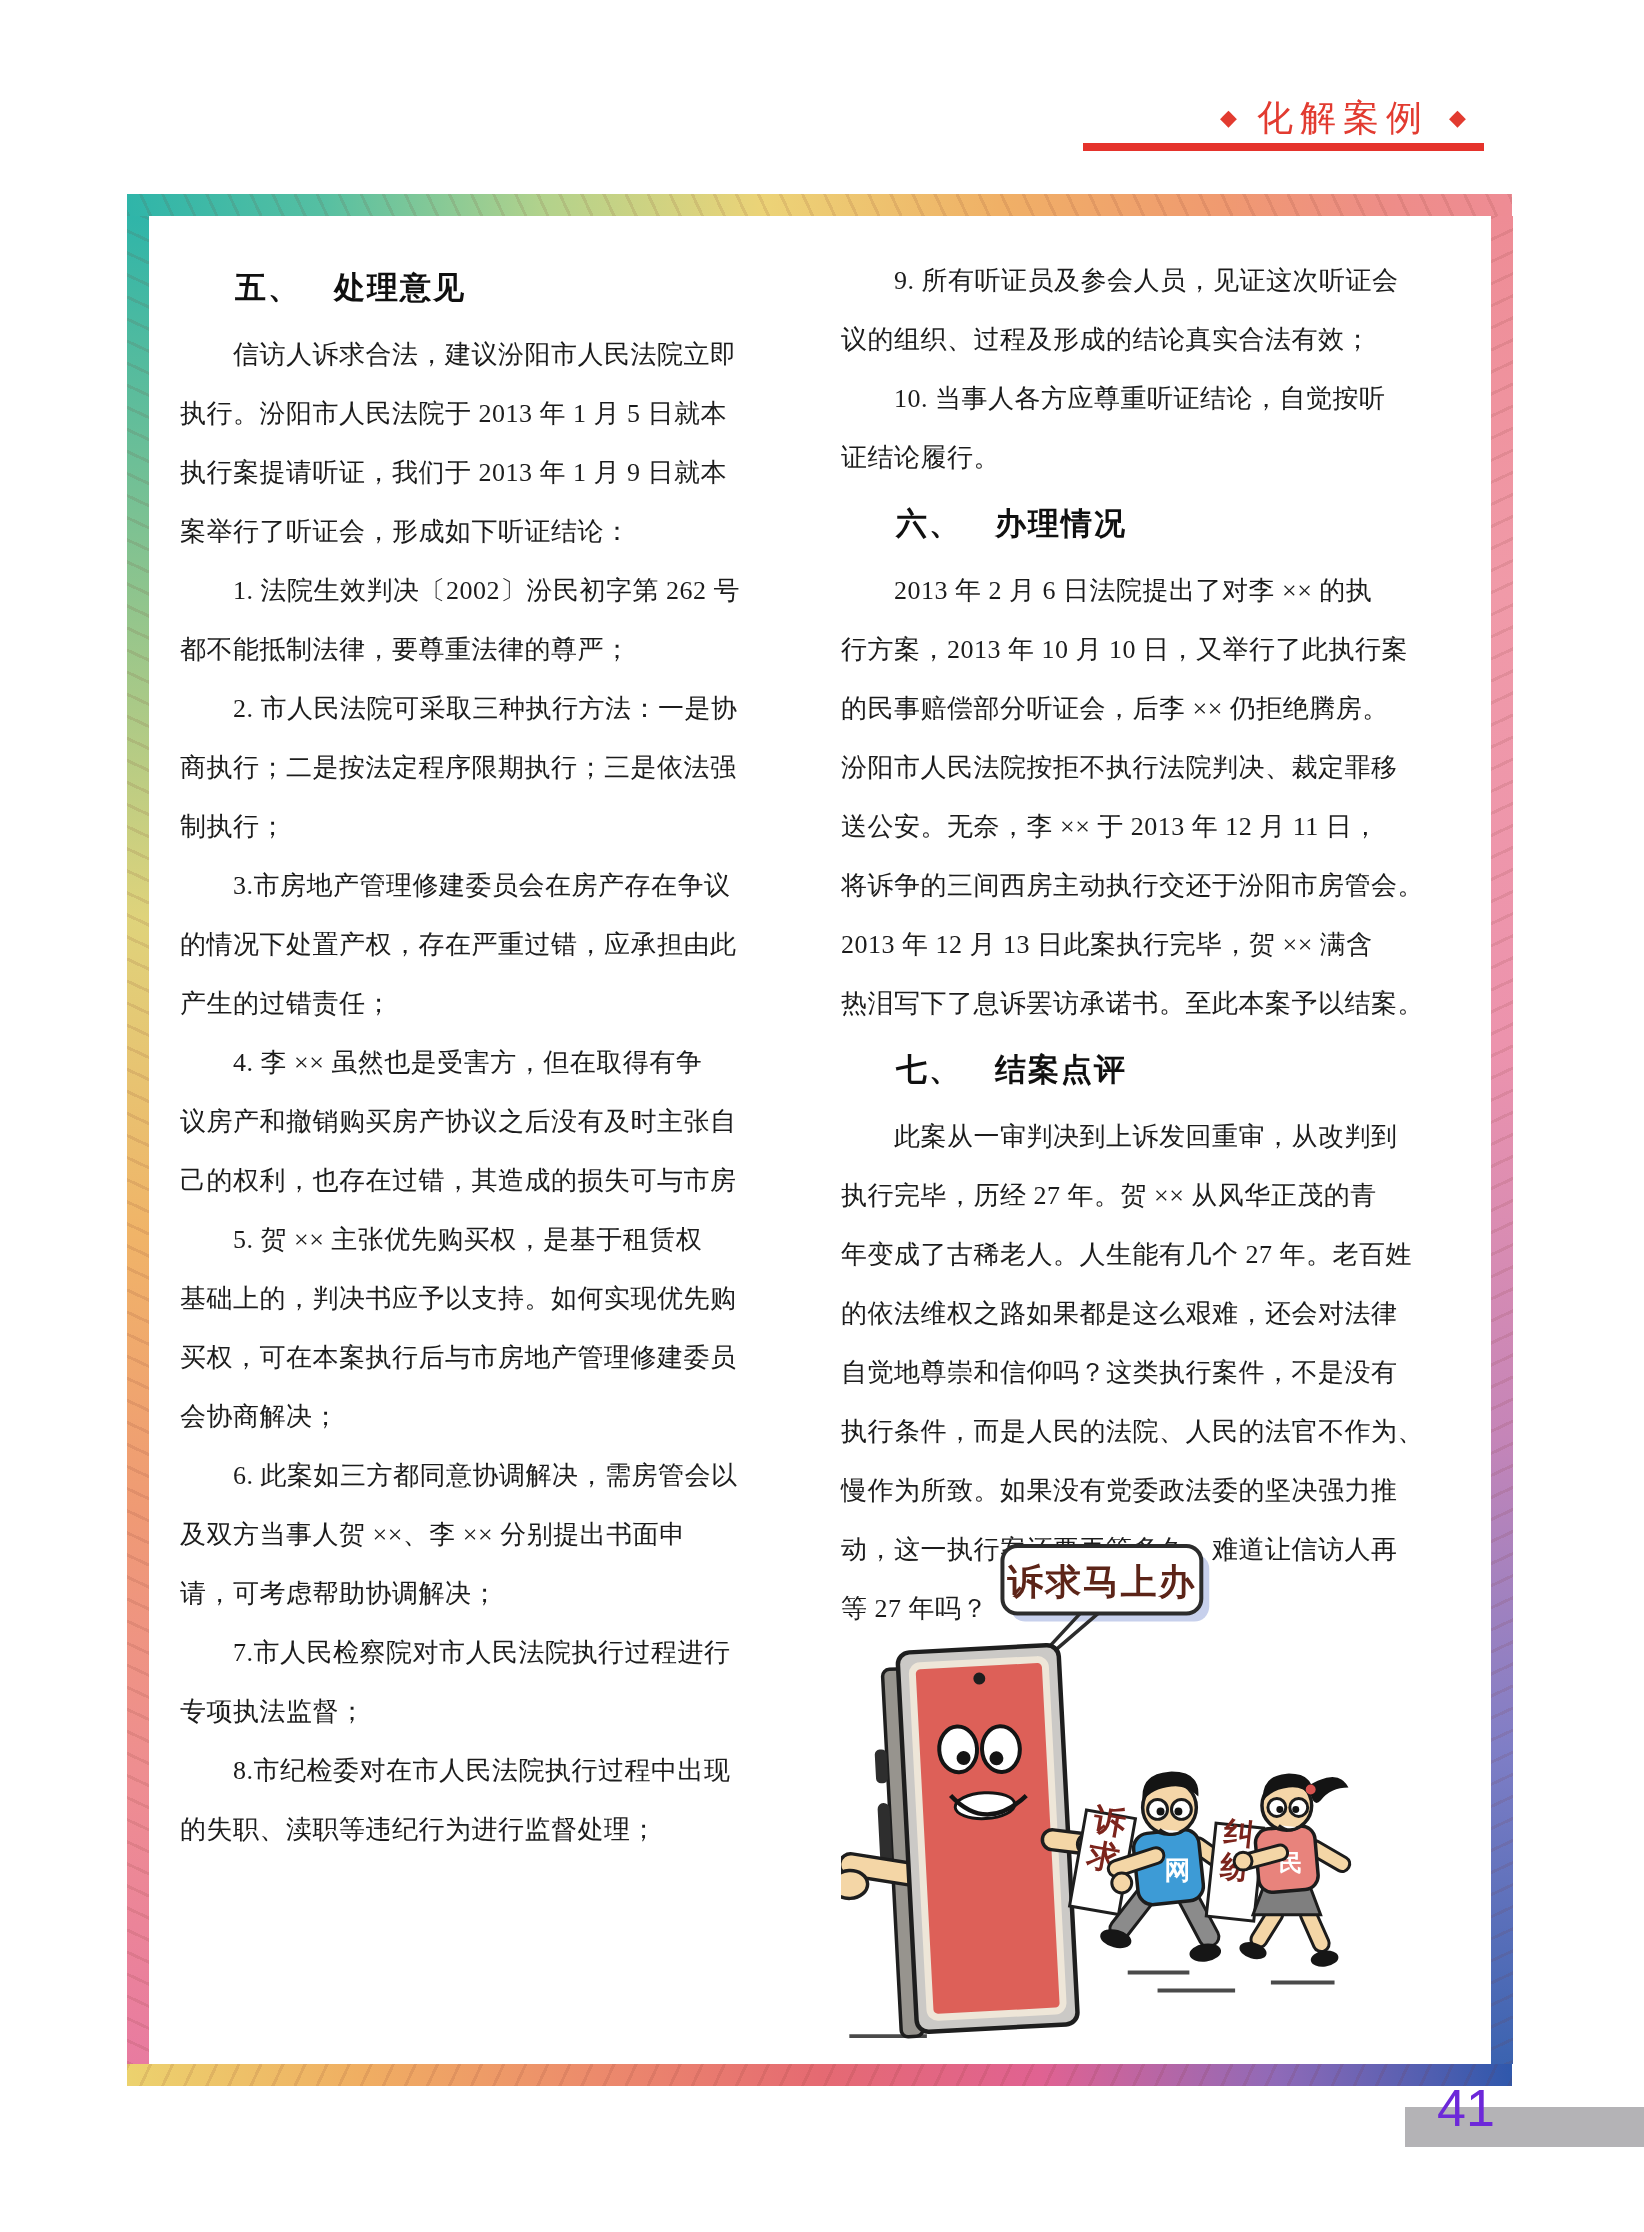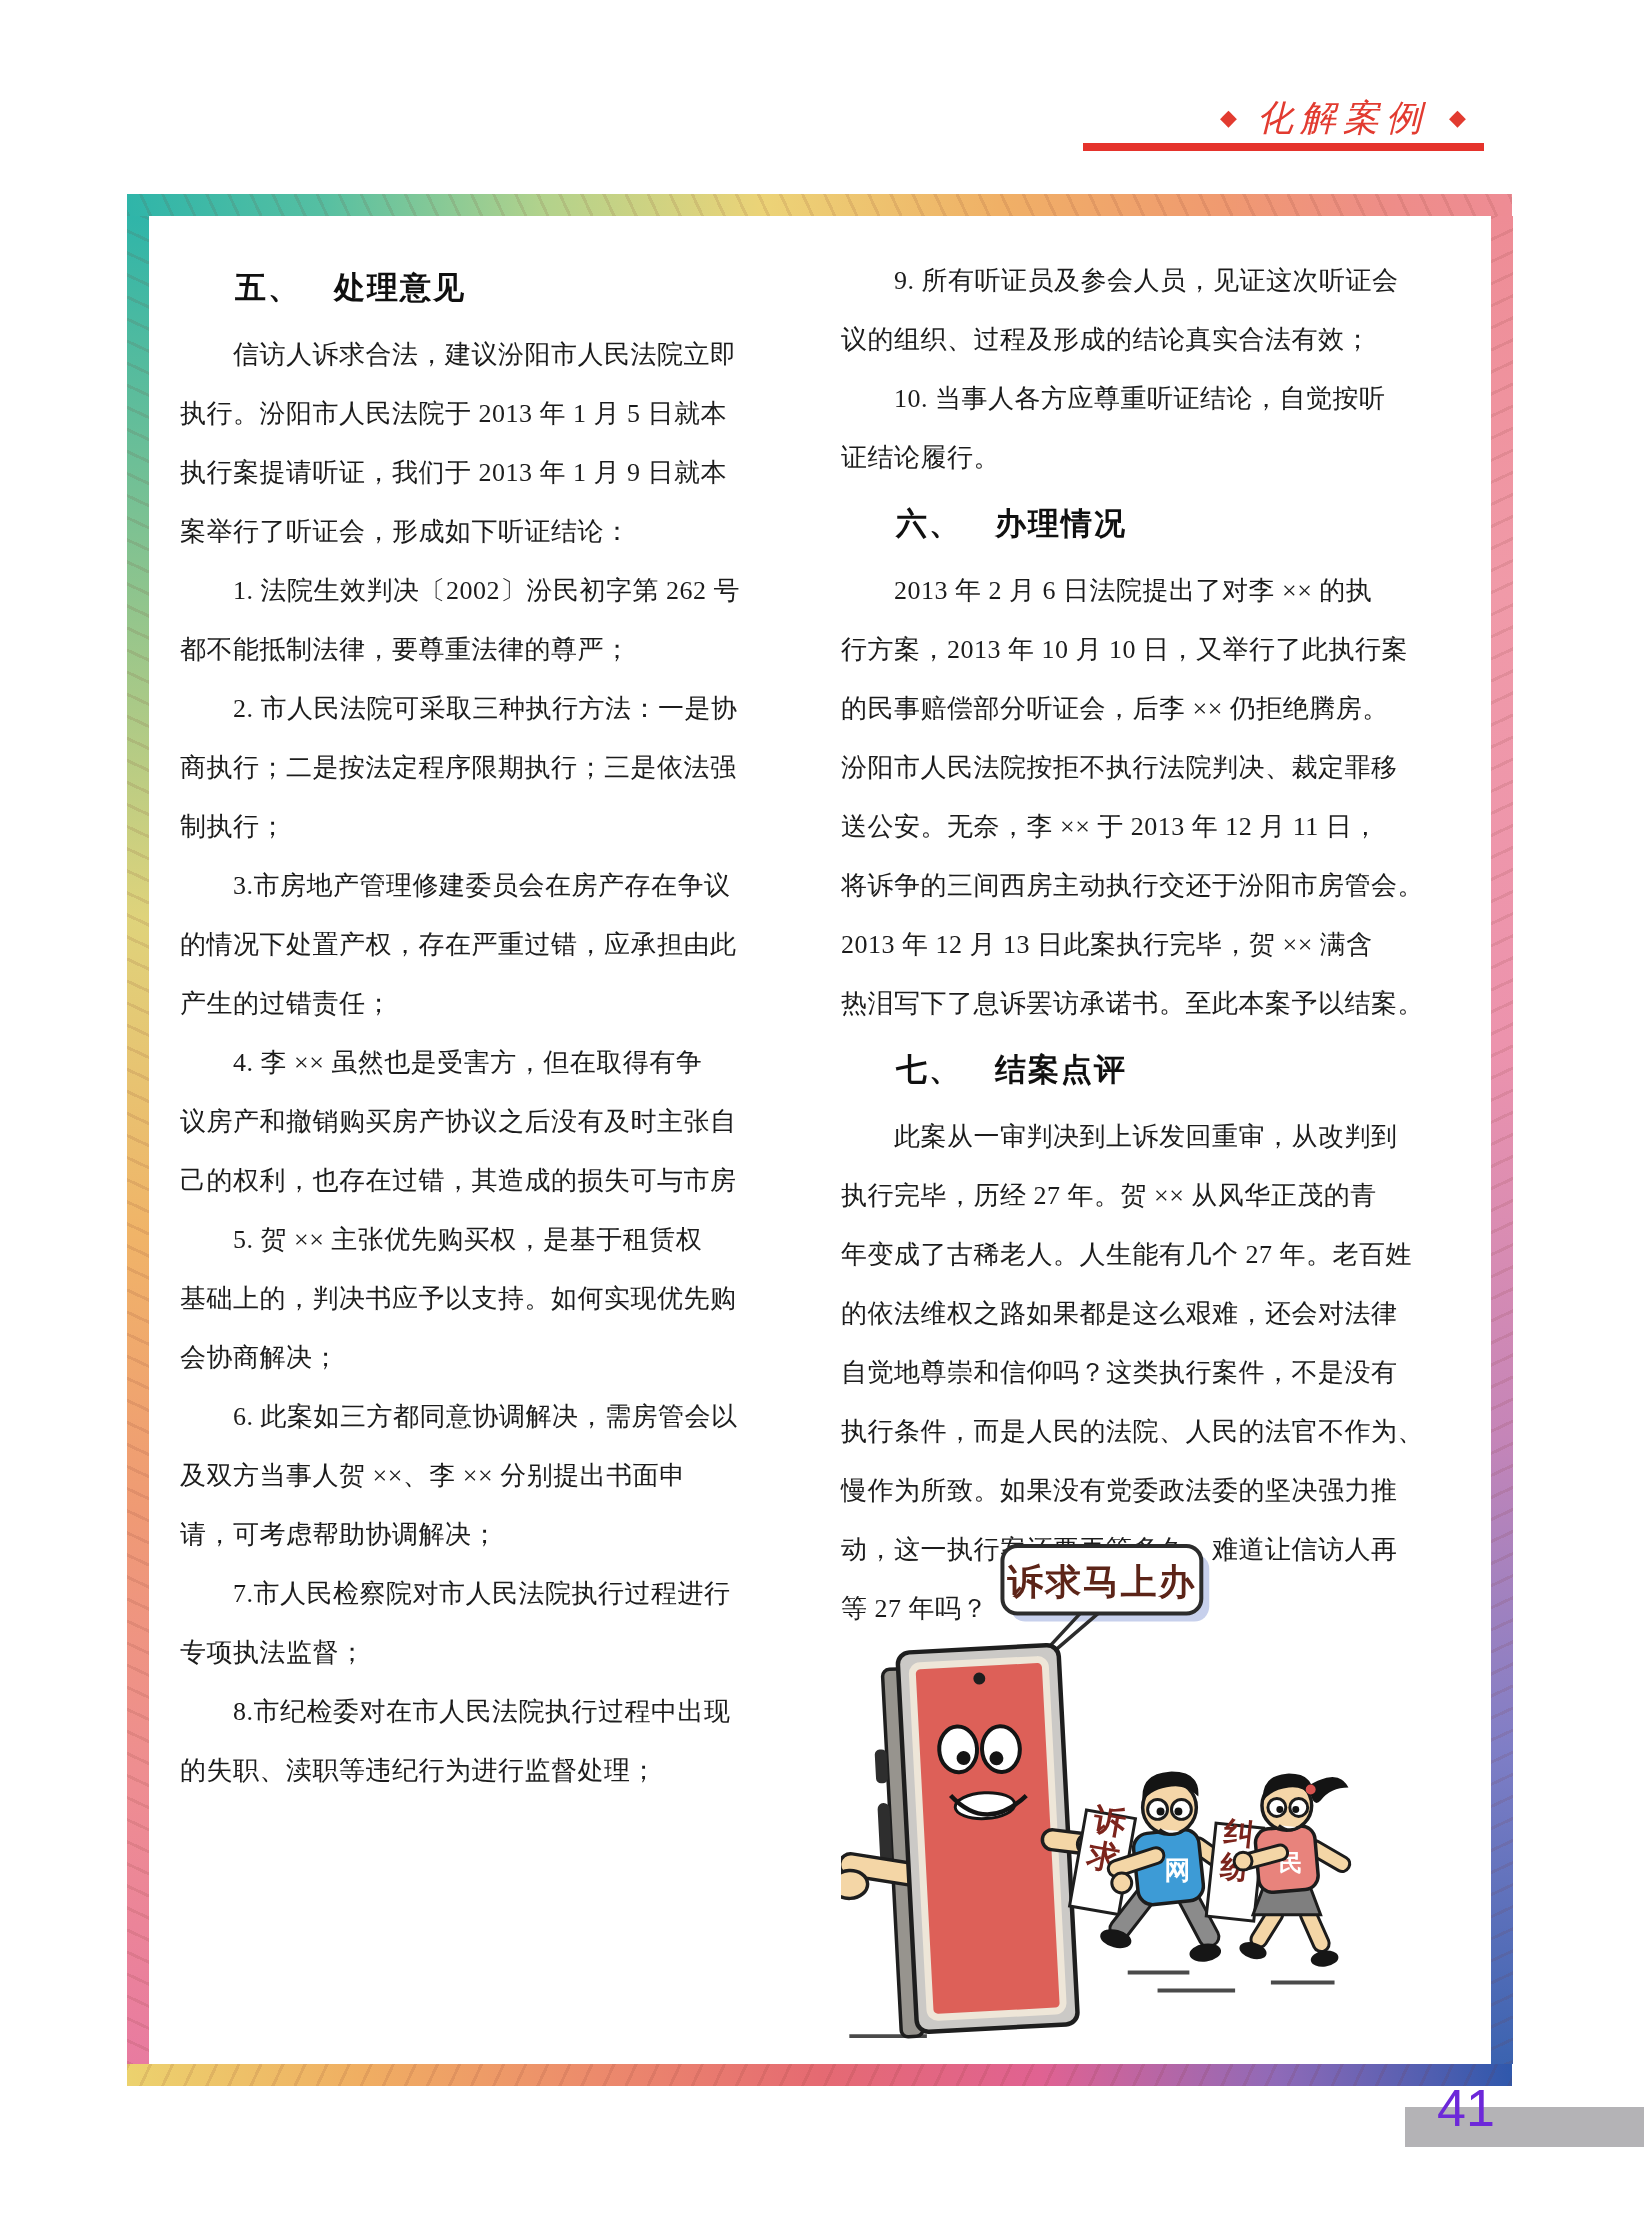--- a/index.html
+++ b/index.html
@@ -9,21 +9,21 @@
   }
   
   .page-header{
     position:absolute;left:1189px;top:92px;width:308px;height:52px;
     display:flex;align-items:center;justify-content:center;gap:20px;
     color:#e23b30;
   }
   .hdr-diamond{font-size:22px;line-height:1;color:#e23b30;}
   .hdr-title{
     font-size:36px;letter-spacing:7px;color:#e23b30;font-weight:500;
-    font-family:"Liberation Serif", serif;white-space:nowrap;font-style:italic;
+    font-family:"Liberation Serif", serif;white-space:nowrap;
   }
   .header-rule{
     position:absolute;left:1083px;top:143px;width:401px;height:8px;background:#e5332c;
   }
   
   .frame{position:absolute;}
   .frame-top{
     left:127px;top:194px;width:1385px;height:22px;
     background:
       repeating-linear-gradient(65deg, rgba(120,50,40,.12) 0 3px, rgba(0,0,0,0) 3px 20px),
@@ -104,20 +104,21 @@
         <div class="tline">商执行；二是按法定程序限期执行；三是依法强</div>
         <div class="tline">制执行；</div>
         <div class="tline tindent">3.市房地产管理修建委员会在房产存在争议</div>
         <div class="tline">的情况下处置产权，存在严重过错，应承担由此</div>
         <div class="tline">产生的过错责任；</div>
         <div class="tline tindent">4. 李 ×× 虽然也是受害方，但在取得有争</div>
         <div class="tline">议房产和撤销购买房产协议之后没有及时主张自</div>
         <div class="tline">己的权利，也存在过错，其造成的损失可与市房</div>
         <div class="tline tindent">5. 贺 ×× 主张优先购买权，是基于租赁权</div>
         <div class="tline">基础上的，判决书应予以支持。如何实现优先购</div>
+        <div class="tline">买权，可在本案执行后与市房地产管理修建委员</div>
         <div class="tline">会协商解决；</div>
         <div class="tline tindent">6. 此案如三方都同意协调解决，需房管会以</div>
         <div class="tline">及双方当事人贺 ××、李 ×× 分别提出书面申</div>
         <div class="tline">请，可考虑帮助协调解决；</div>
         <div class="tline tindent">7.市人民检察院对市人民法院执行过程进行</div>
         <div class="tline">专项执法监督；</div>
         <div class="tline tindent">8.市纪检委对在市人民法院执行过程中出现</div>
         <div class="tline">的失职、渎职等违纪行为进行监督处理；</div>
       </section>
     <section class="col col-right">

